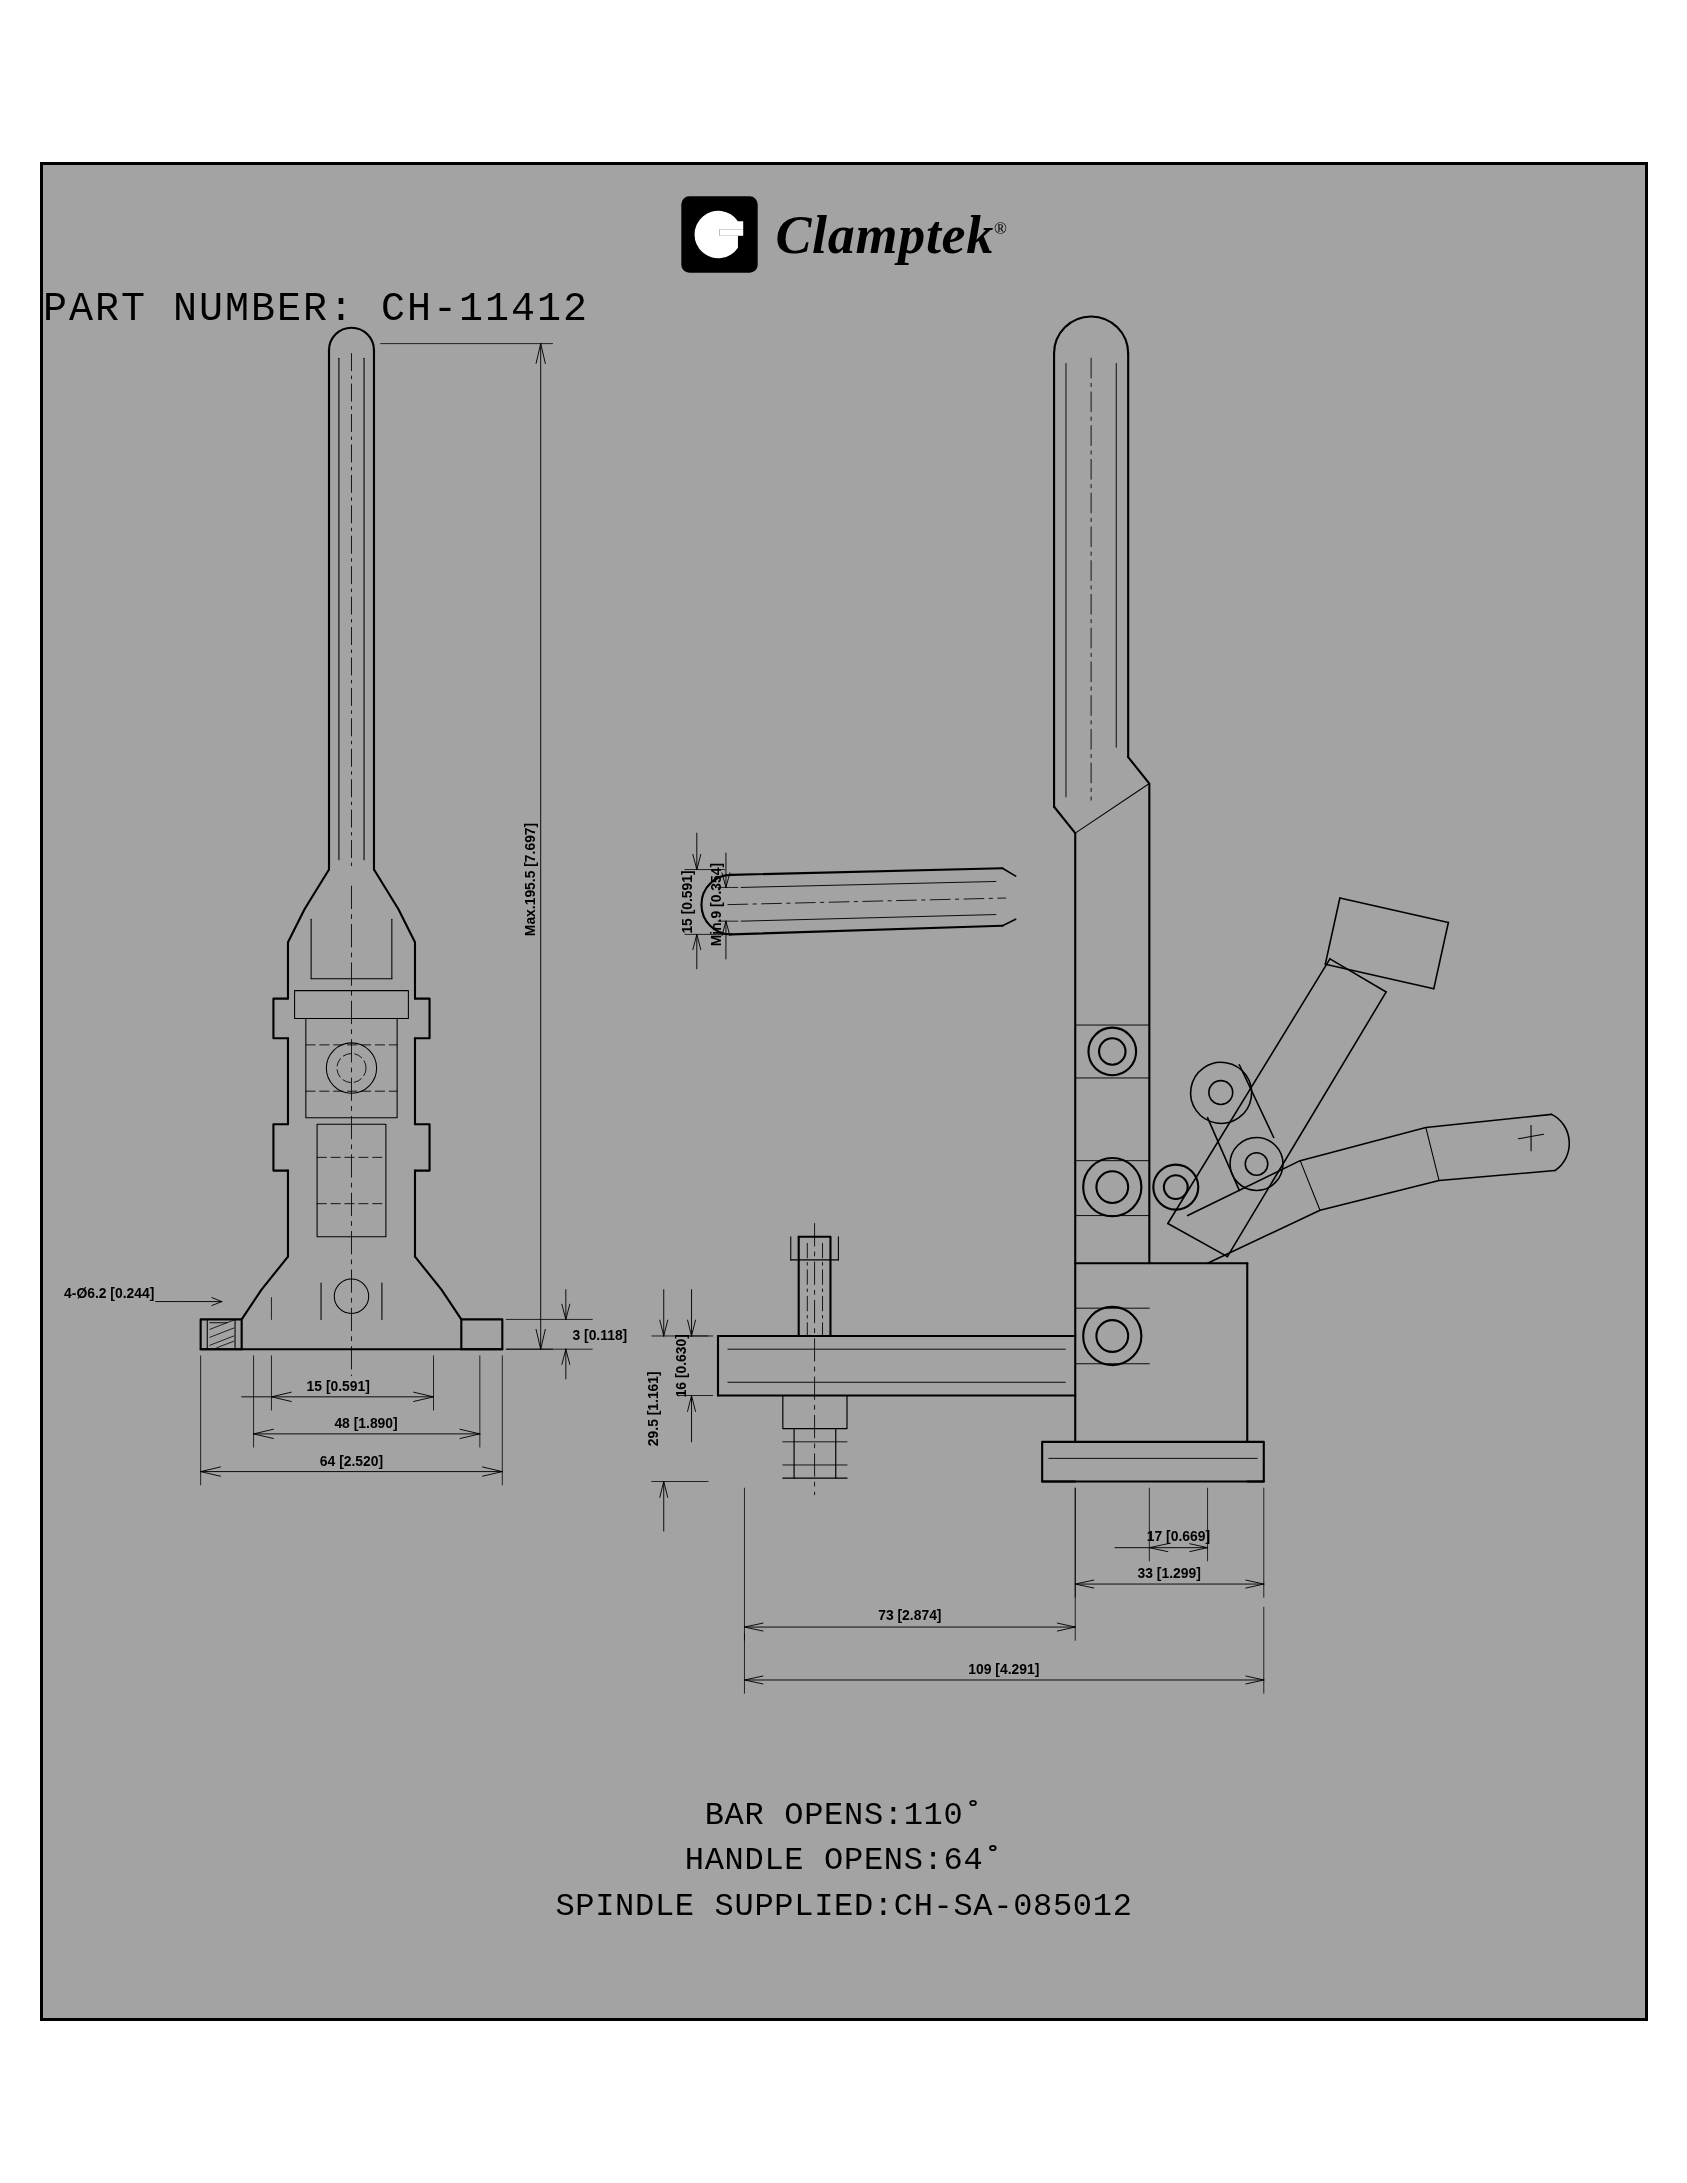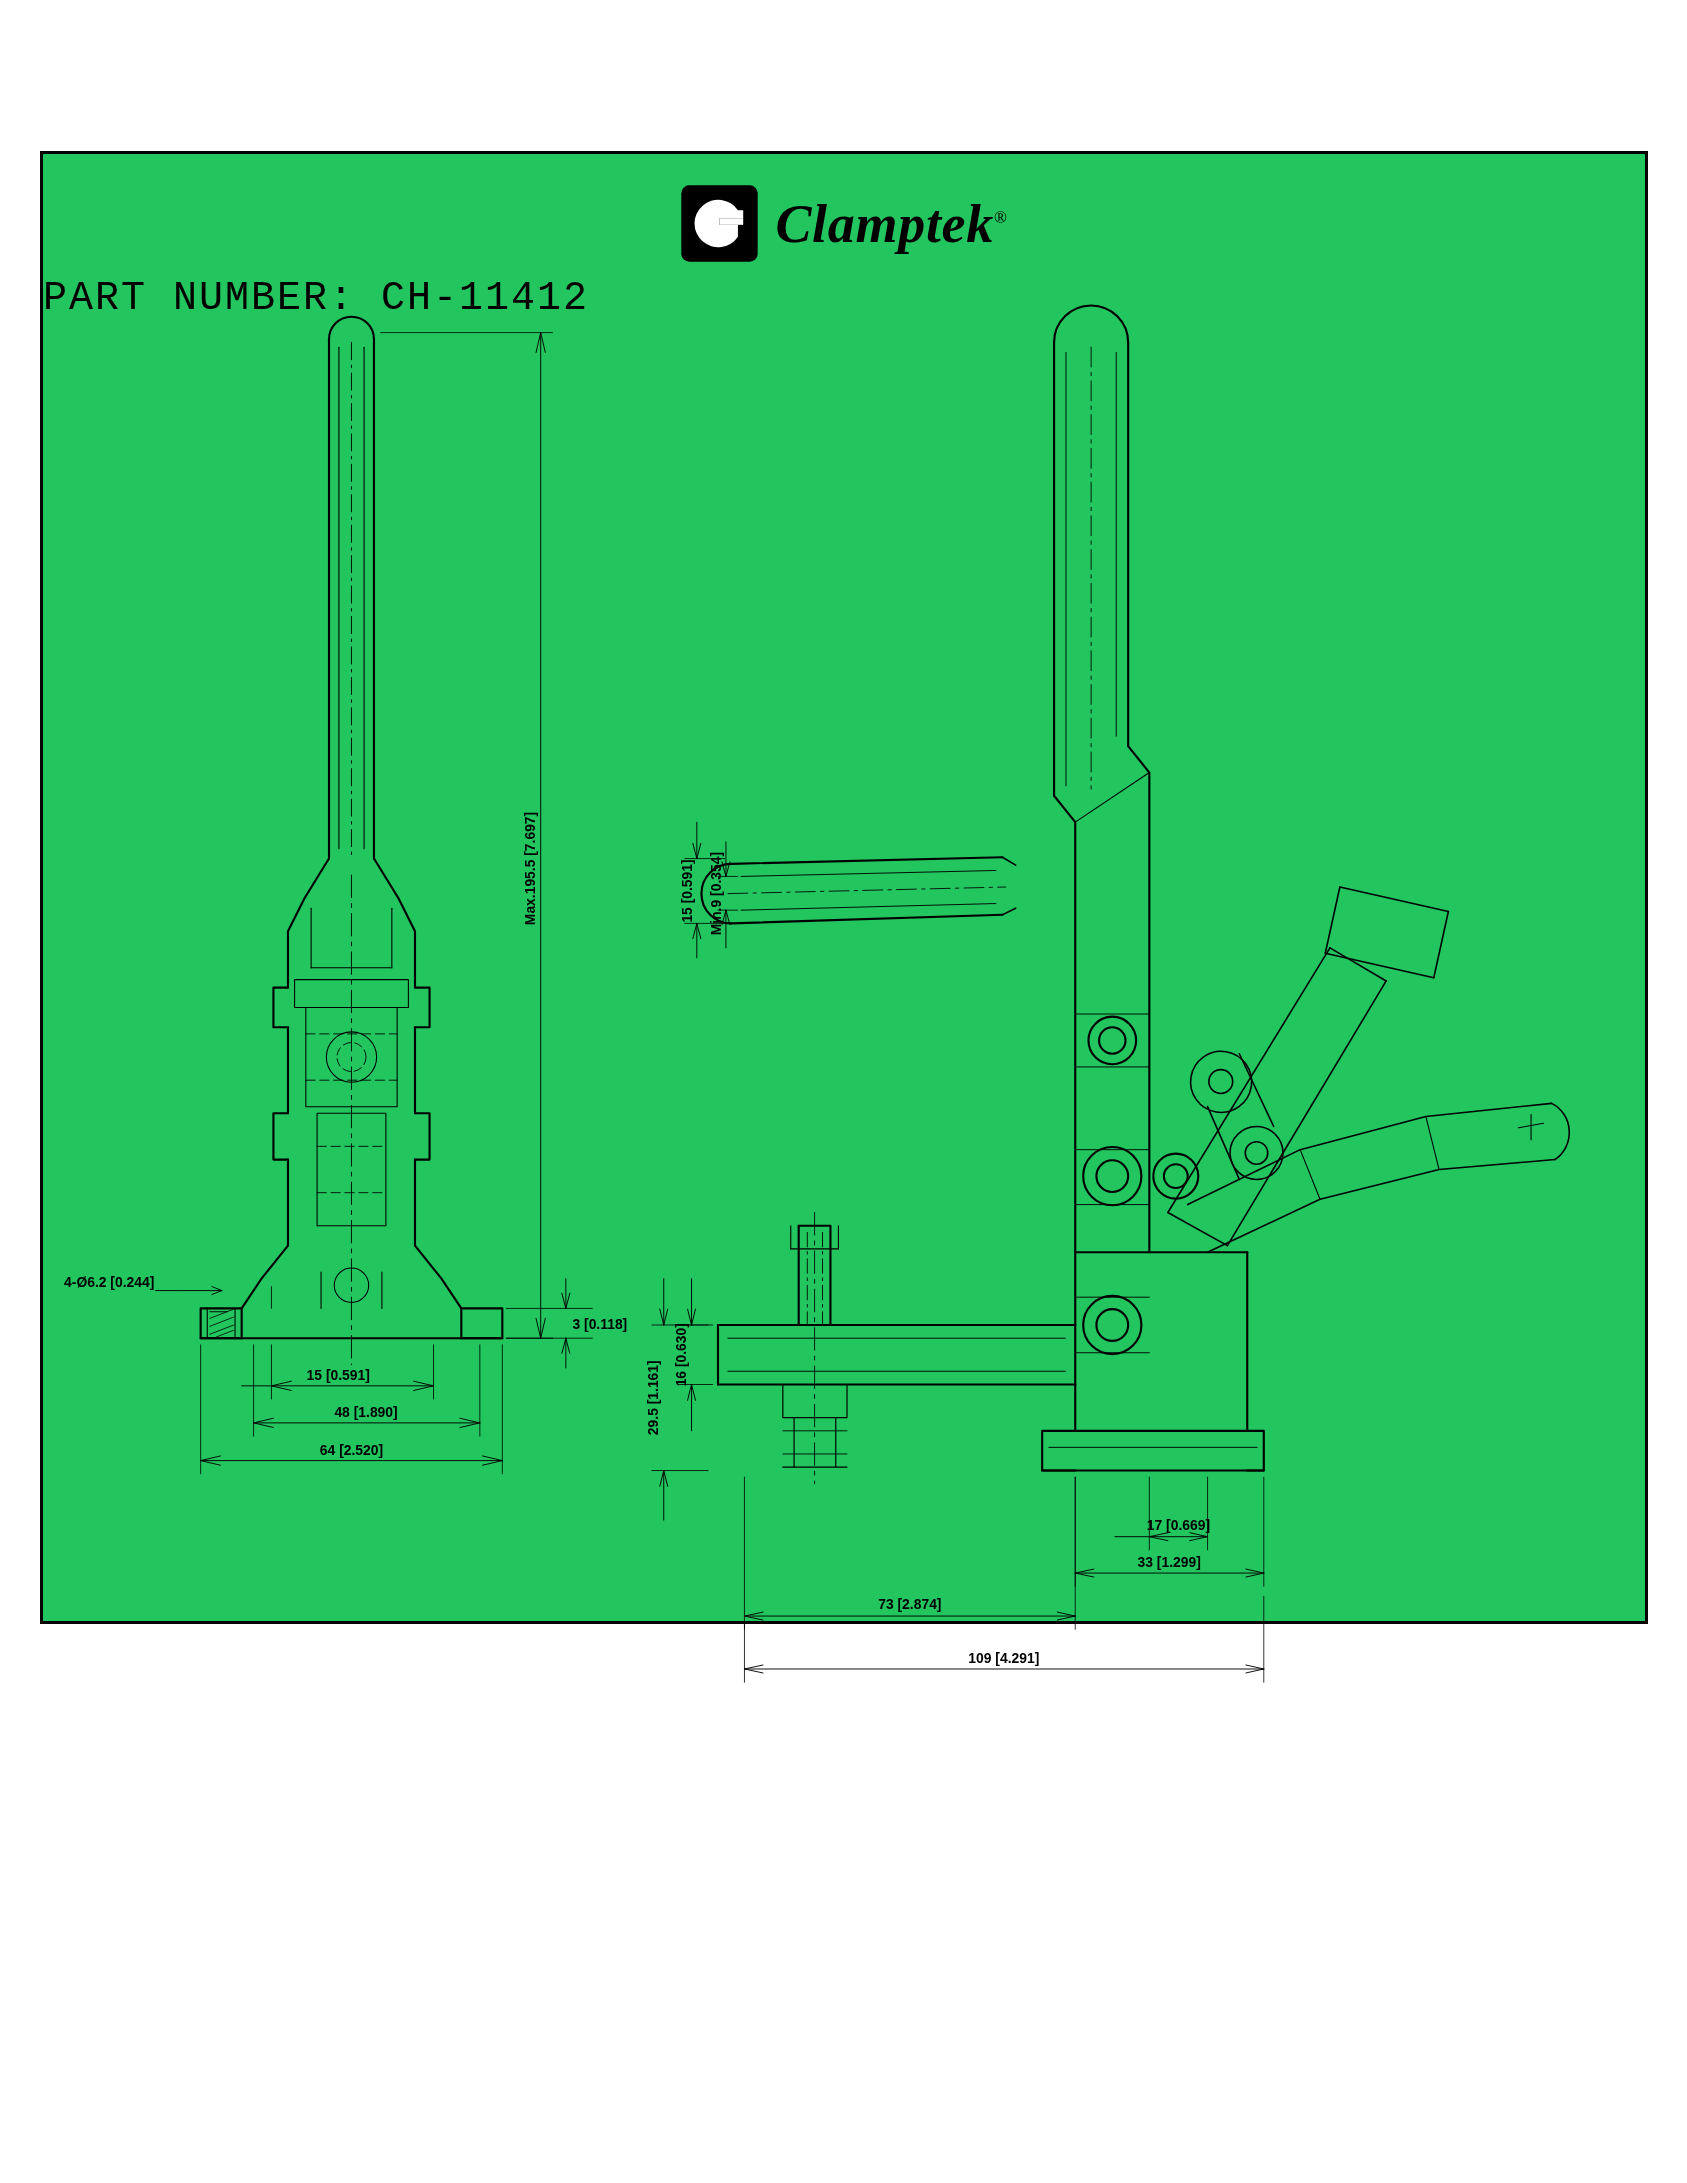--- a/index.html
+++ b/index.html
@@ -11,25 +11,25 @@
     width: 1687px;
     height: 2183px;
     font-family: "Liberation Sans", sans-serif;
     color: #000000;
     position: relative;
     overflow: hidden;
   }
   #sheet {
     position: absolute;
     left: 40px;
-    top: 151px;
+    top: 162px;
     width: 1608px;
-    height: 1473px;
+    height: 1859px;
     border: 3.3px solid #000;
-    background: #22c55e;
+    background: #a3a3a3;
     box-sizing: border-box;
   }
   
   .logo-row {
     position: absolute;
     left: 0; right: 0;
     top: 30px;
     display: flex;
     justify-content: center;
     align-items: center;
@@ -361,15 +361,20 @@
         <text transform="translate(972,1815) rotate(-90)" text-anchor="middle">16 [0.630]</text>
         <text transform="translate(930,1880) rotate(-90)" text-anchor="middle">29.5 [1.161]</text>
         <text x="1716" y="2080" text-anchor="middle">17 [0.669]</text>
         <text x="1702" y="2136" text-anchor="middle">33 [1.299]</text>
         <text x="1310" y="2200" text-anchor="middle">73 [2.874]</text>
         <text x="1452" y="2281" text-anchor="middle">109 [4.291]</text>
       </g>
     </svg>
   </div>
 
+  <div class="notes">
+    <div>BAR OPENS:110˚</div>
+    <div>HANDLE OPENS:64˚</div>
+    <div>SPINDLE SUPPLIED:CH-SA-085012</div>
+  </div>
 
 </div>
 
 
 </body></html>

